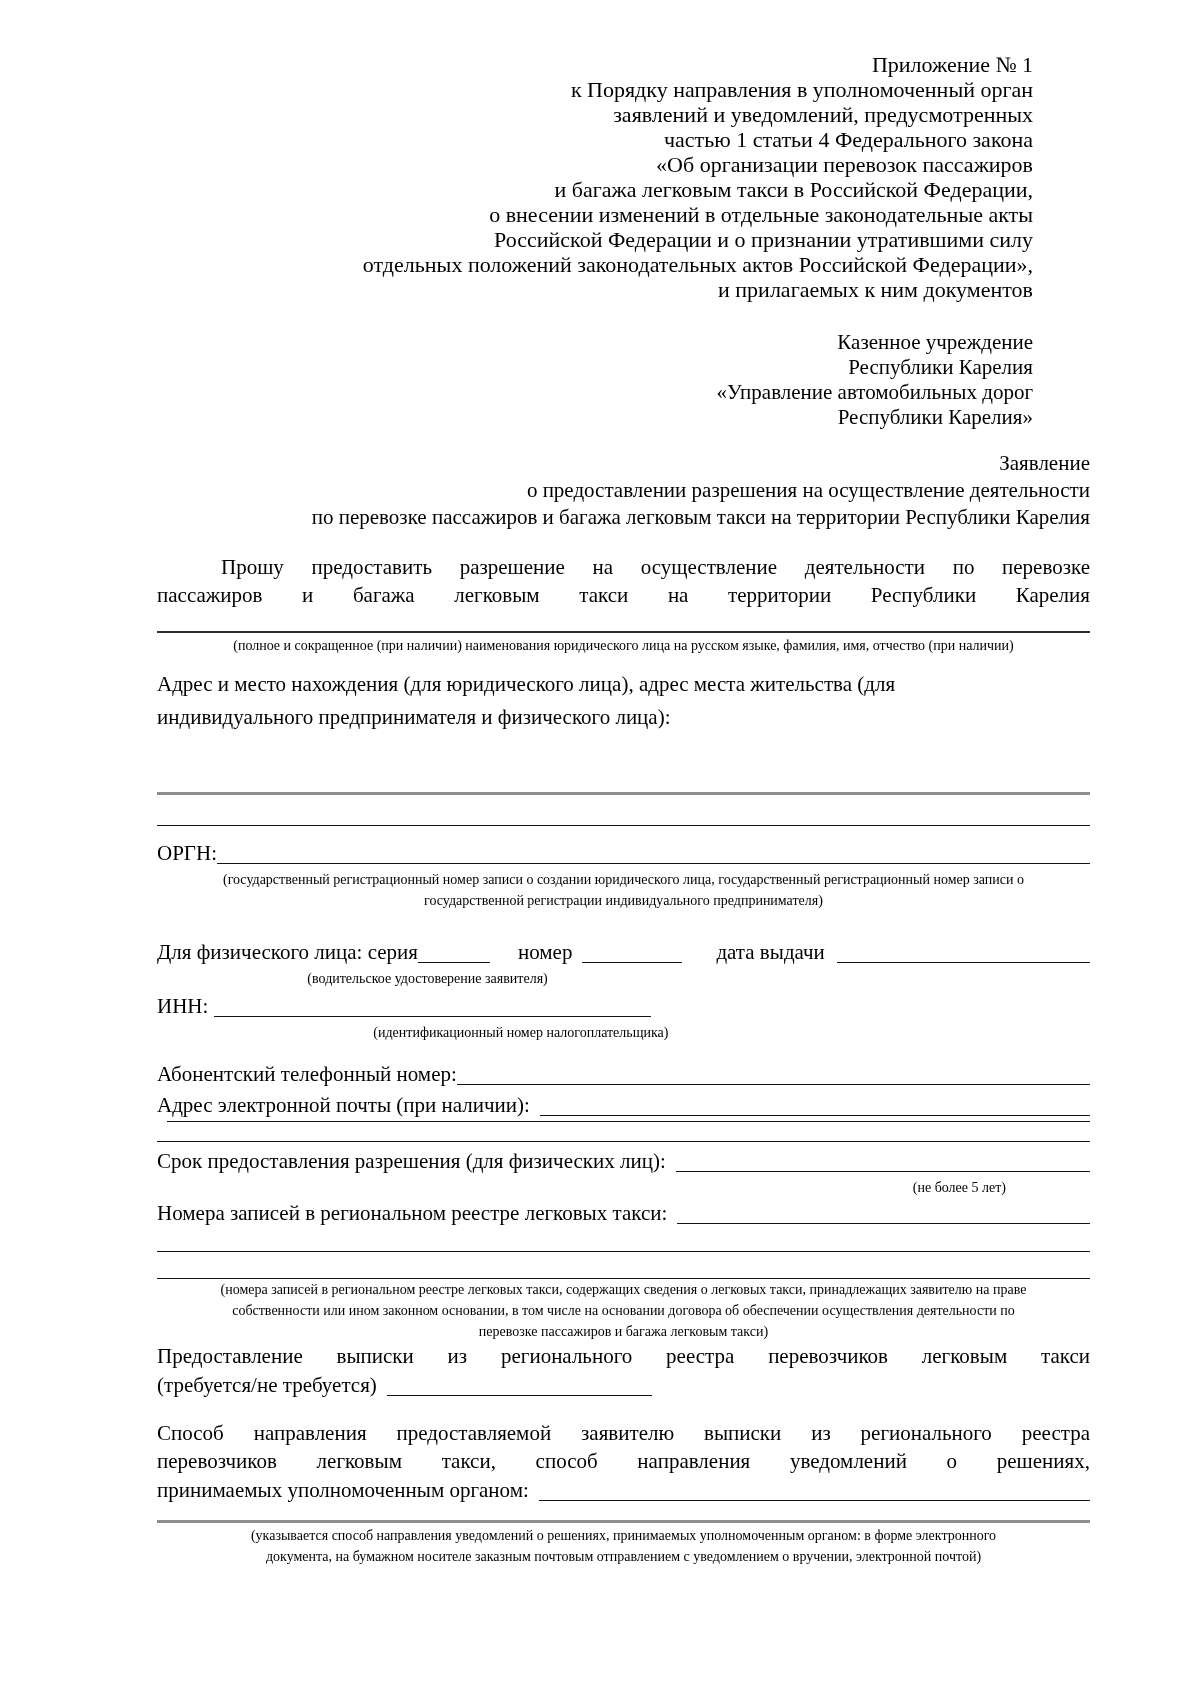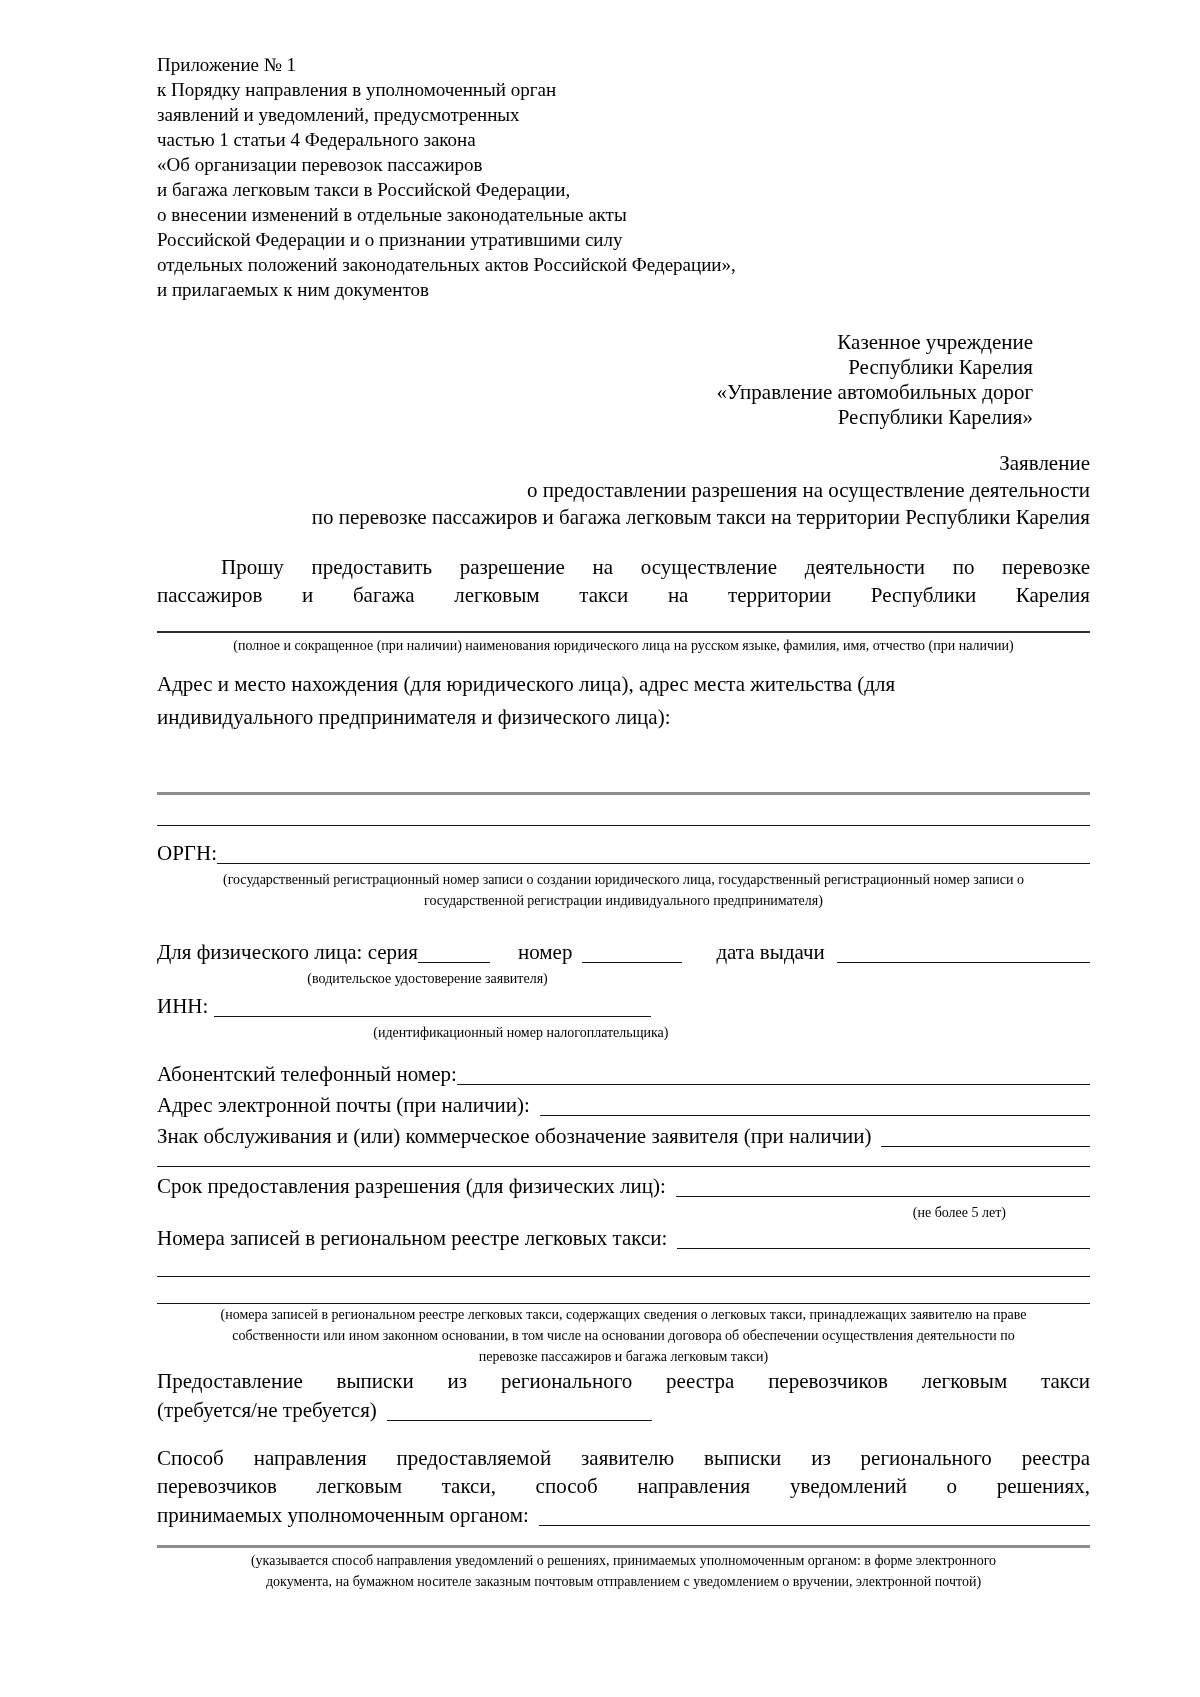--- a/index.html
+++ b/index.html
@@ -6,21 +6,21 @@
   .page {
     position: relative;
     width: 1200px; height: 1697px;
     background: #ffffff; color: #000000;
     font-family: "Liberation Serif", "DejaVu Serif", serif;
     box-sizing: border-box;
     padding: 52px 110px 0 157px;
     overflow: hidden;
   }
   
-  .ref-block { text-align: left; font-size: 19px; line-height: 25px; margin-right: 57px; }
+  .ref-block { text-align: right; font-size: 22px; line-height: 25px; margin-right: 57px; }
   .addr-block { margin-top: 28px; text-align: right; font-size: 21px; line-height: 25px; margin-right: 57px; }
   .rline { white-space: nowrap; }
 
   .title-block { margin-top: 20px; text-align: right; font-size: 21px; line-height: 27px; }
   .tline { white-space: nowrap; }
 
   .intro-block { margin-top: 22px; }
   .jline { font-size: 21px; line-height: 28px; text-align: justify; text-align-last: justify; }
   .jline.indent { text-indent: 64px; }
   .para-line { font-size: 21px; line-height: 33px; }
@@ -134,21 +134,20 @@
 
   <div class="frow mt16">
     <span class="lbl">Абонентский телефонный номер:</span>
     <span class="fill"></span>
   </div>
   <div class="frow">
     <span class="lbl">Адрес электронной почты (при наличии):</span>
     <span class="fill ml10"></span>
   </div>
   <div class="frow">
-    <span class="lbl">Знак обслуживания и (или) коммерческое обозначение заявителя (при наличии)</span>
     <span class="fill ml10"></span>
   </div>
   <div class="line-row thin h14"></div>
 
   <div class="frow mt4">
     <span class="lbl">Срок предоставления разрешения (для физических лиц):</span>
     <span class="fill ml10"></span>
   </div>
   <div class="cap-right">(не более 5 лет)</div>
 

